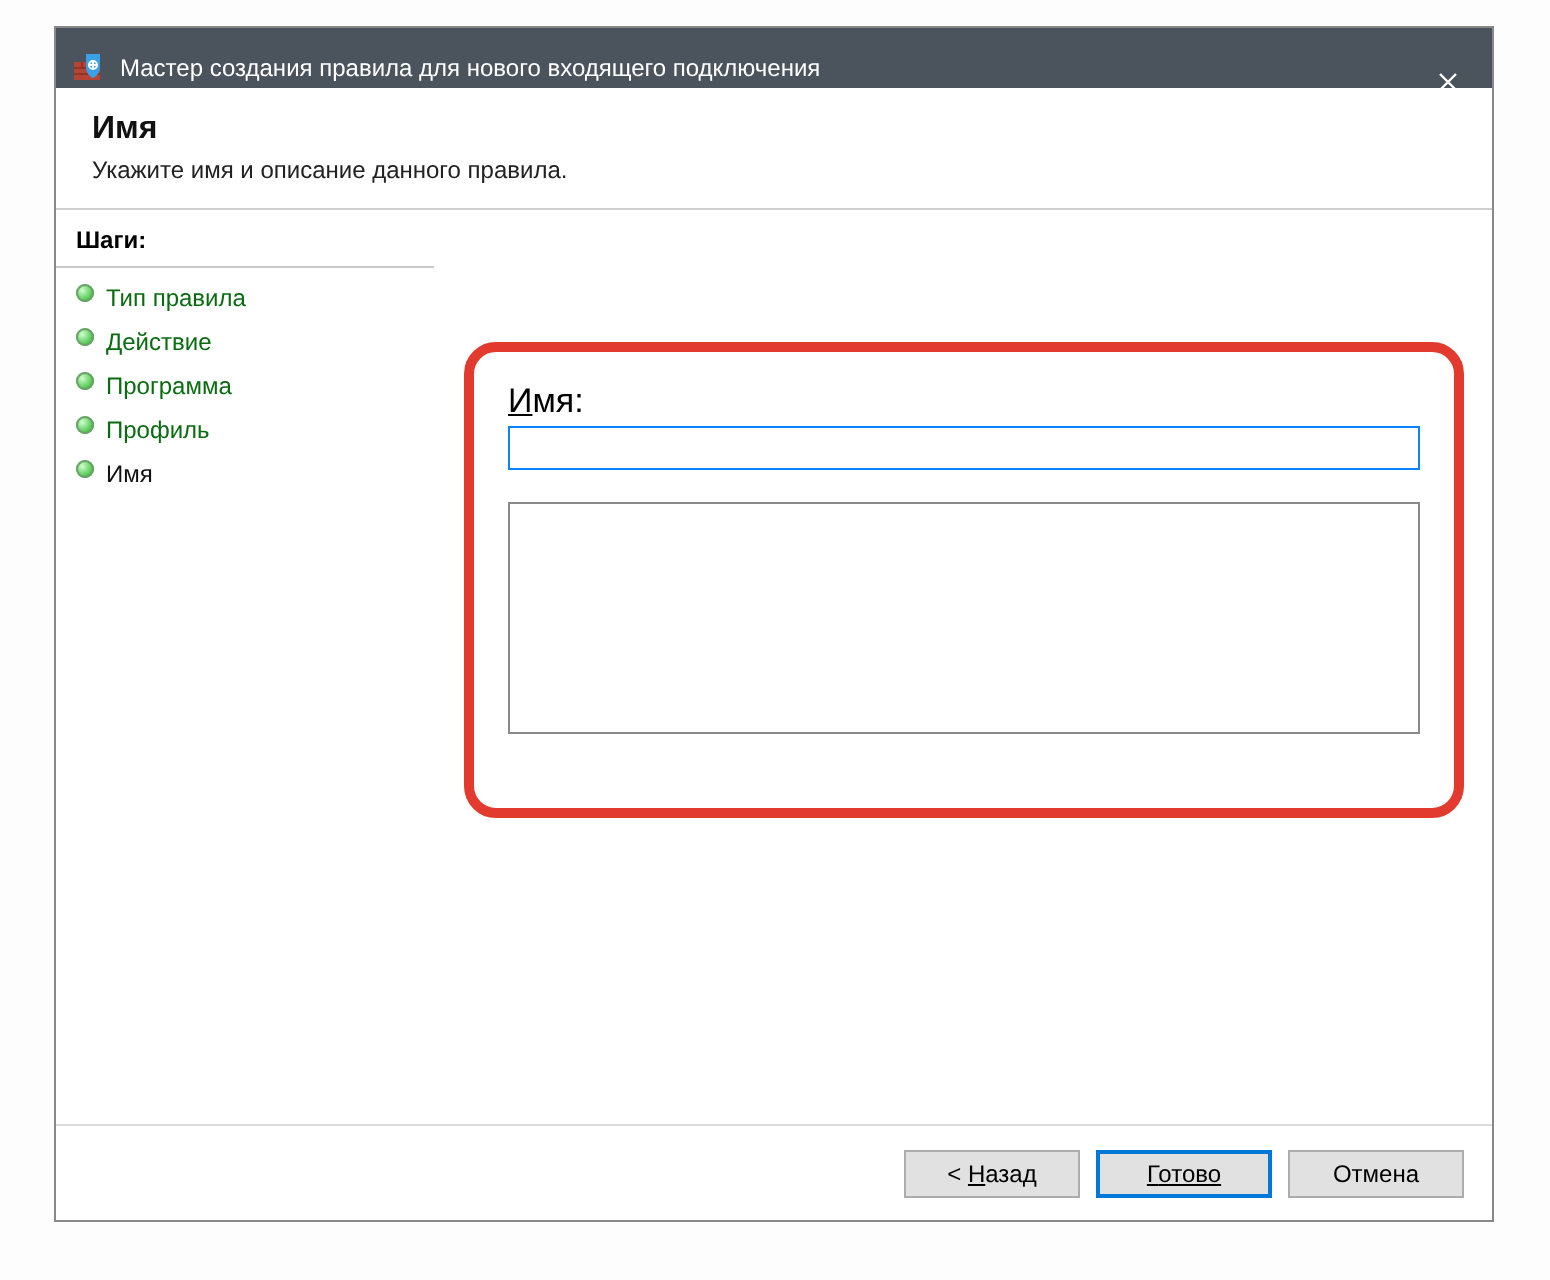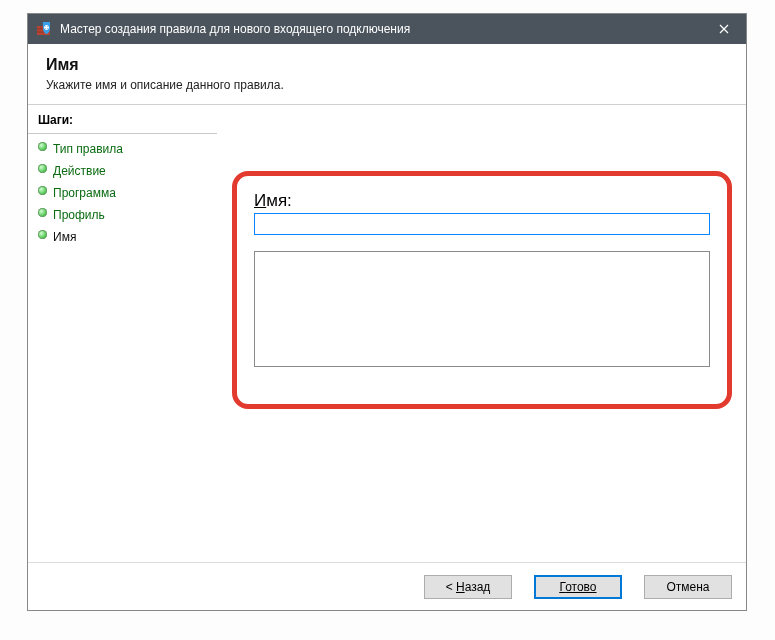--- a/index.html
+++ b/index.html
@@ -26,23 +26,23 @@
     box-shadow: 0 0 0 1px #888;
     background: #fff;
     display: flex;
     flex-direction: column;
   }
   .titlebar {
     height: 30px;
     background: #4b545d;
     color: #fff;
     display: flex;
-    align-items: center;
+    align-items: flex-start;
     justify-content: space-between;
-    padding: 0 0 0 8px;
+    padding: 12px 0 0 8px;
   }
   .titlebar .title-left {
     display: flex;
     align-items: center;
     gap: 8px;
   }
   .titlebar .title-left span { white-space: nowrap; }
   .titlebar .icon {
     width: 16px; height: 16px;
     display: inline-flex; align-items: center; justify-content: center;
@@ -149,21 +149,21 @@
     outline: none;
     background: #fff;
   }
   .gap { height: 16px; }
   .footer {
     height: 48px;
     border-top: 1px solid #dcdcdc;
     display: flex;
     align-items: center;
     justify-content: flex-end;
-    gap: 22px;
+    gap: 8px;
     padding: 0 14px;
   }
   .btn {
     min-width: 88px;
     height: 24px;
     background: #e1e1e1;
     border: 1px solid #adadad;
     font-family: inherit;
     font-size: 12px;
     padding: 0 10px;

